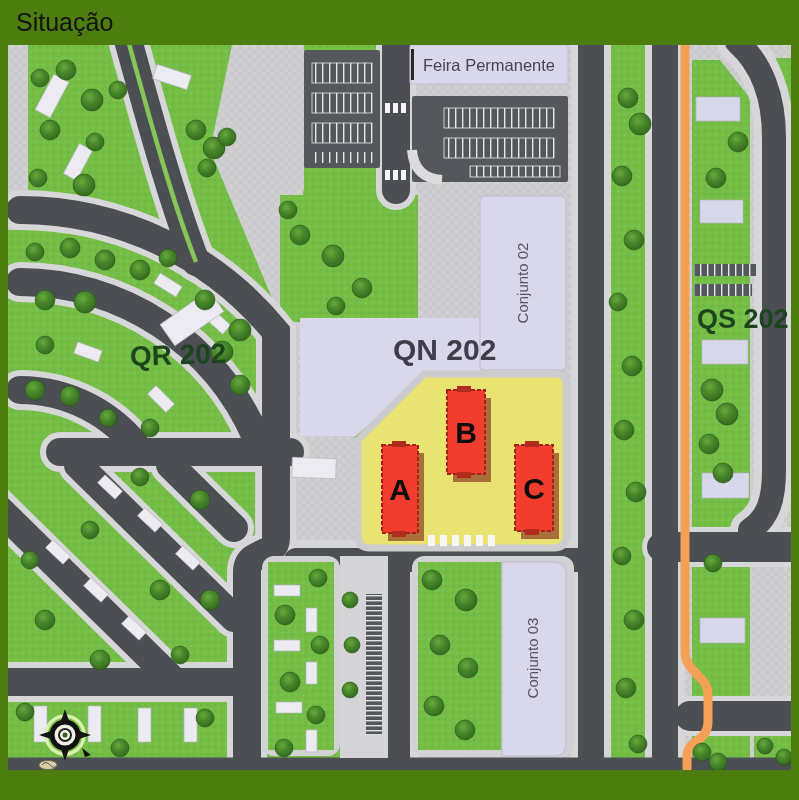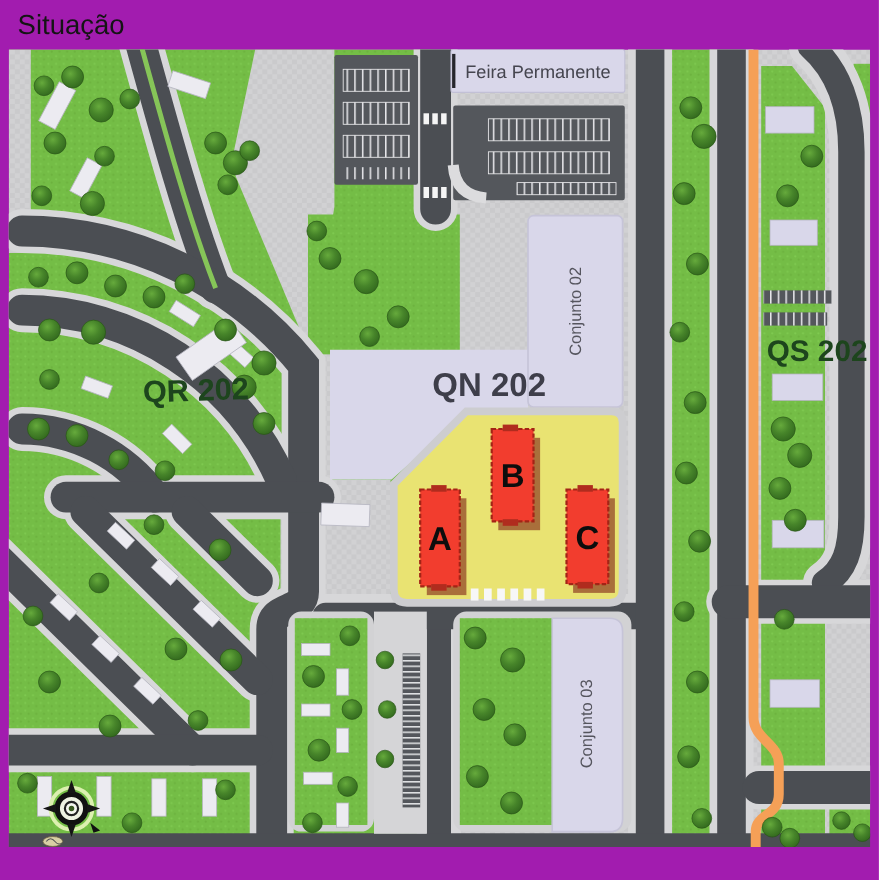--- a/index.html
+++ b/index.html
@@ -1,16 +1,16 @@
 <!DOCTYPE html>
 <html><head>
 <meta charset="utf-8">
 <style>
   html,body{margin:0;padding:0;background:#ffffff;}
-  .page{position:relative;width:799px;height:800px;background:#a21caf;overflow:hidden;
+  .page{position:relative;width:799px;height:800px;background:#4d7c0f;overflow:hidden;
         font-family:"Liberation Sans",sans-serif;text-align:center;}
   svg{position:absolute;left:0;top:0;}
   text{font-family:"Liberation Sans",sans-serif;}
   .road{stroke:#4b4e53;fill:none;}
   .walk{stroke:#d7d7d9;fill:none;}
   .tree{fill:url(#treeG);stroke:#275415;stroke-width:.6;}
   .house{fill:#ecebf1;stroke:#b4b4bf;stroke-width:.7;}
 </style>
 </head>
 <body>

